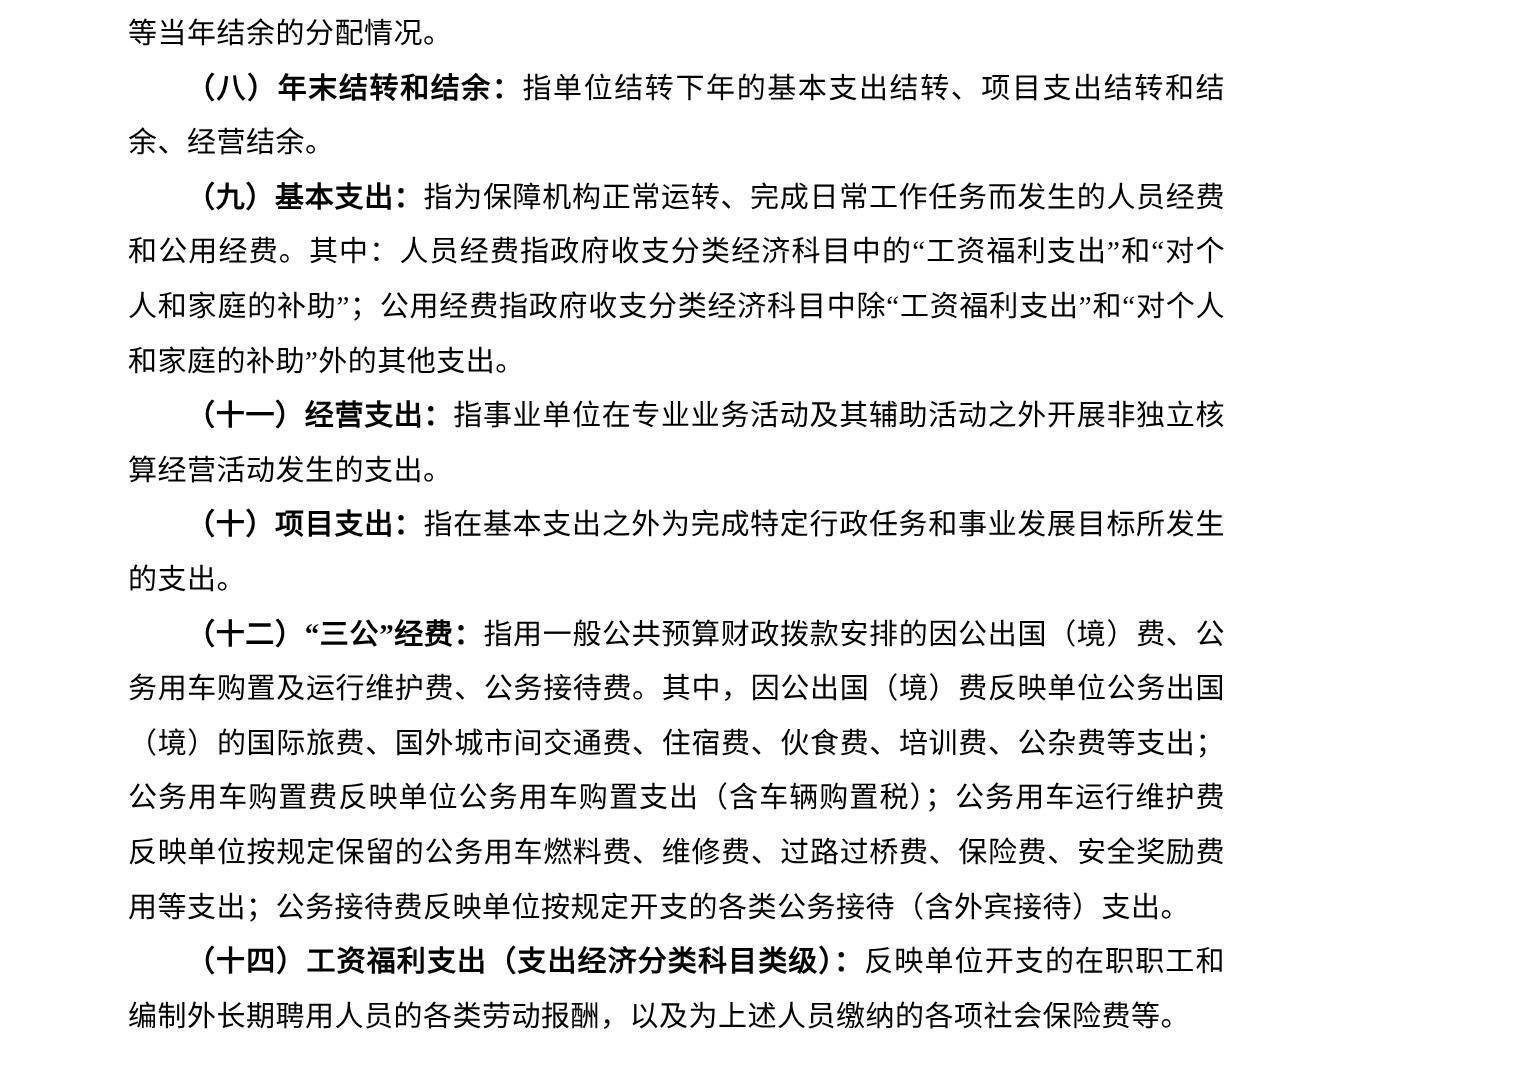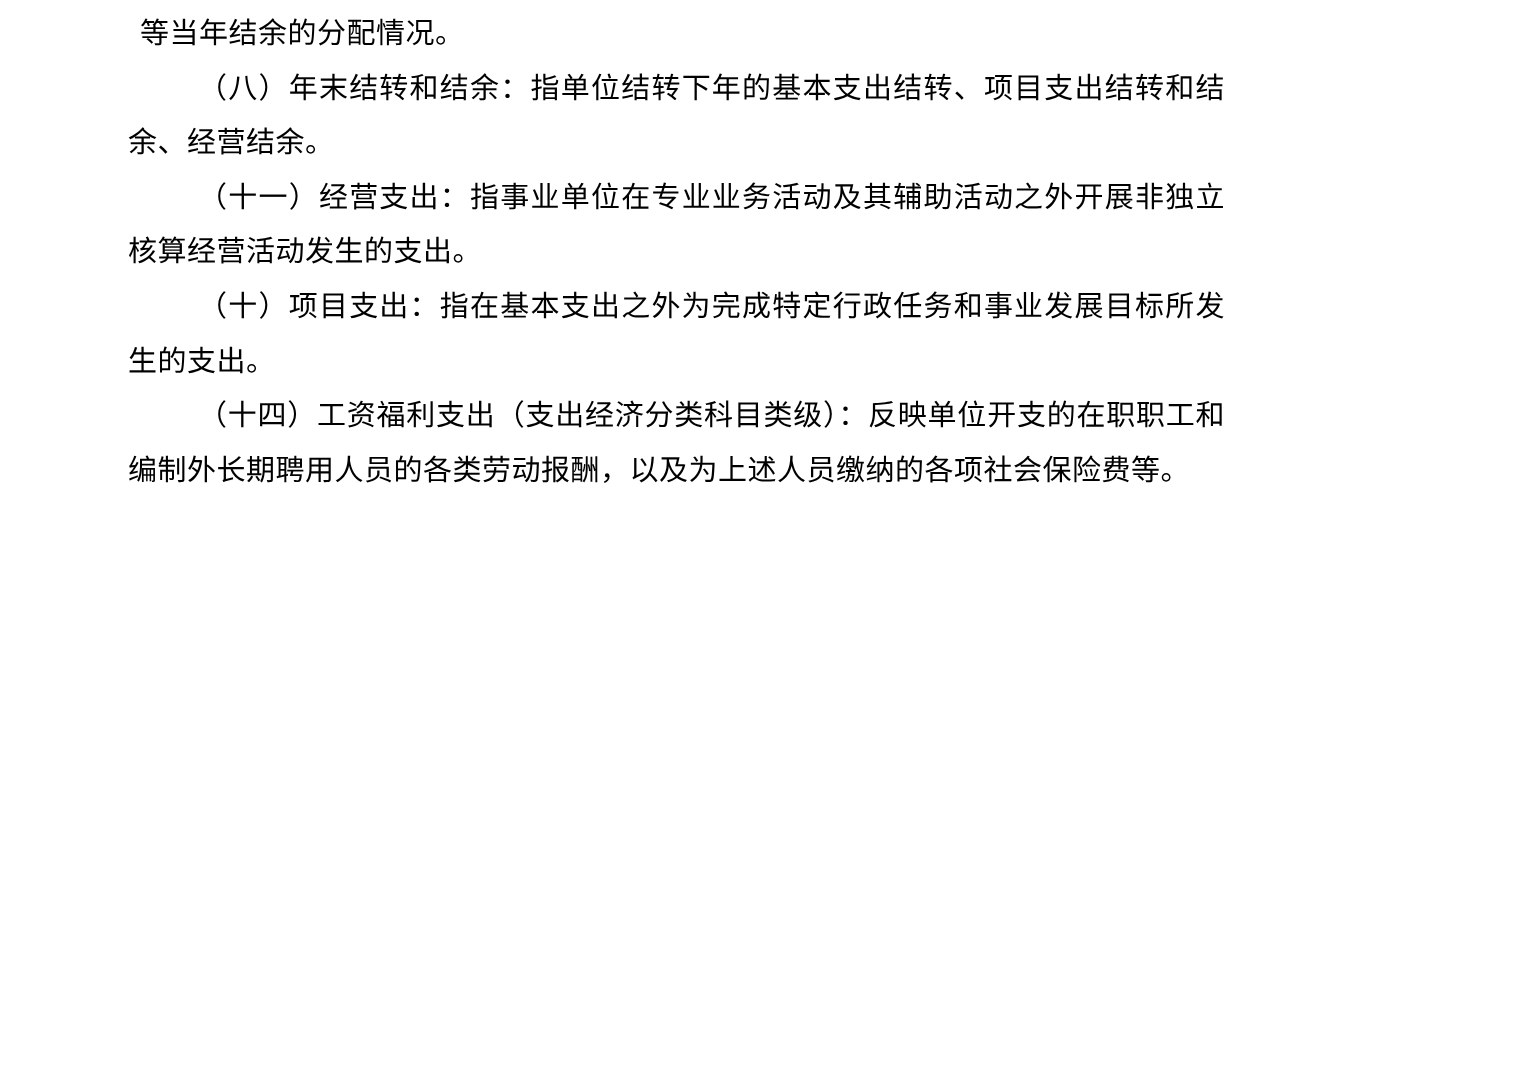--- a/index.html
+++ b/index.html
@@ -26,35 +26,36 @@
     padding: 0;
     text-align: justify;
     text-align-last: left;
     text-indent: 2em;
     letter-spacing: 0.5px;
   }
   .para.no-indent {
     text-indent: 0;
   }
   .lead {
-    font-weight: normal;
-    margin-left: 12px;
+    font-weight: bold;
   }
 </style>
 </head>
 <body>
 
 <div class="page">
 
   <p class="para no-indent"><b class="lead"></b><span>等当年结余的分配情况。</span></p>
 
   <p class="para"><b class="lead">（八）年末结转和结余：</b><span>指单位结转下年的基本支出结转、项目支出结转和结余、经营结余。</span></p>
 
+  <p class="para"><b class="lead">（九）基本支出：</b><span>指为保障机构正常运转、完成日常工作任务而发生的人员经费和公用经费。其中：人员经费指政府收支分类经济科目中的“工资福利支出”和“对个人和家庭的补助”；公用经费指政府收支分类经济科目中除“工资福利支出”和“对个人和家庭的补助”外的其他支出。</span></p>
 
   <p class="para"><b class="lead">（十一）经营支出：</b><span>指事业单位在专业业务活动及其辅助活动之外开展非独立核算经营活动发生的支出。</span></p>
 
   <p class="para"><b class="lead">（十）项目支出：</b><span>指在基本支出之外为完成特定行政任务和事业发展目标所发生的支出。</span></p>
 
+  <p class="para"><b class="lead">（十二）“三公”经费：</b><span>指用一般公共预算财政拨款安排的因公出国（境）费、公务用车购置及运行维护费、公务接待费。其中，因公出国（境）费反映单位公务出国（境）的国际旅费、国外城市间交通费、住宿费、伙食费、培训费、公杂费等支出；公务用车购置费反映单位公务用车购置支出（含车辆购置税）；公务用车运行维护费反映单位按规定保留的公务用车燃料费、维修费、过路过桥费、保险费、安全奖励费用等支出；公务接待费反映单位按规定开支的各类公务接待（含外宾接待）支出。</span></p>
 
 
   <p class="para"><b class="lead">（十四）工资福利支出（支出经济分类科目类级）：</b><span>反映单位开支的在职职工和编制外长期聘用人员的各类劳动报酬，以及为上述人员缴纳的各项社会保险费等。</span></p>
 
 </div>
 
 </body></html>

